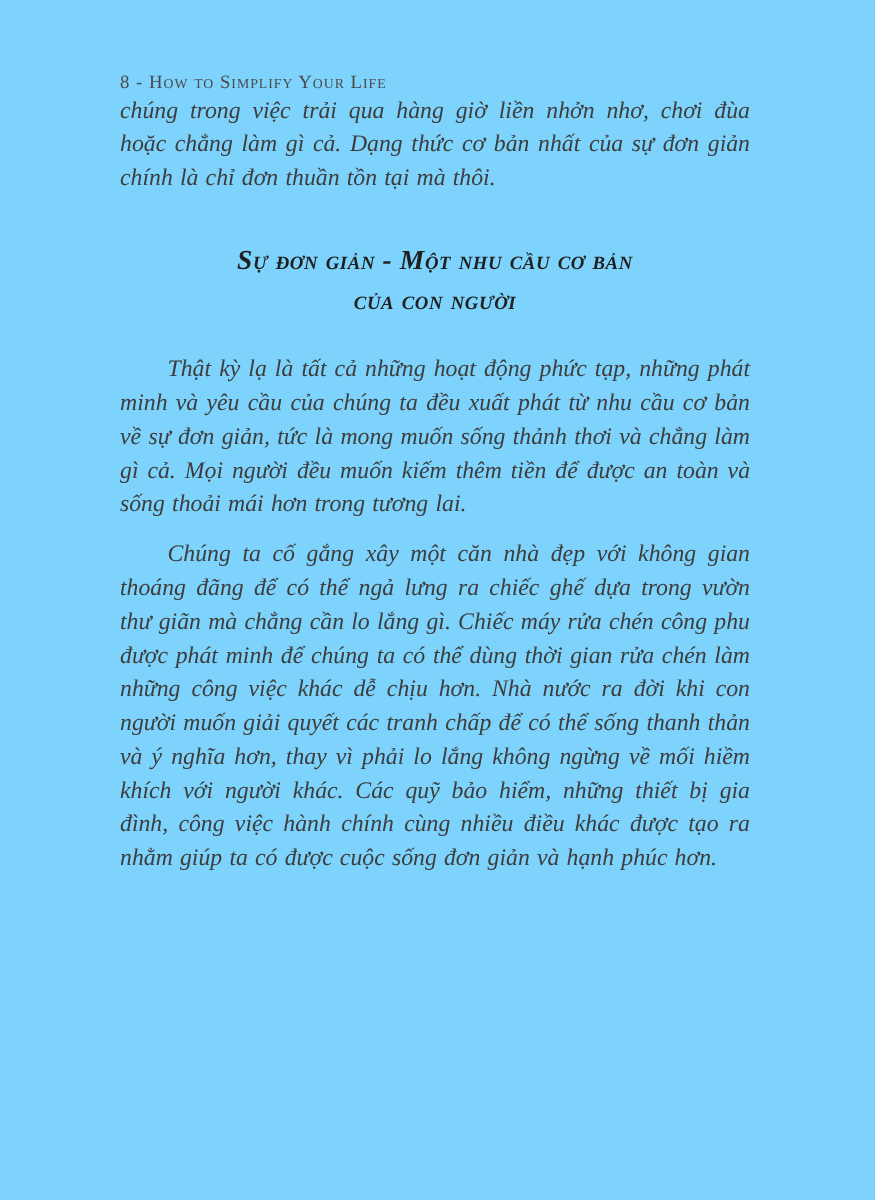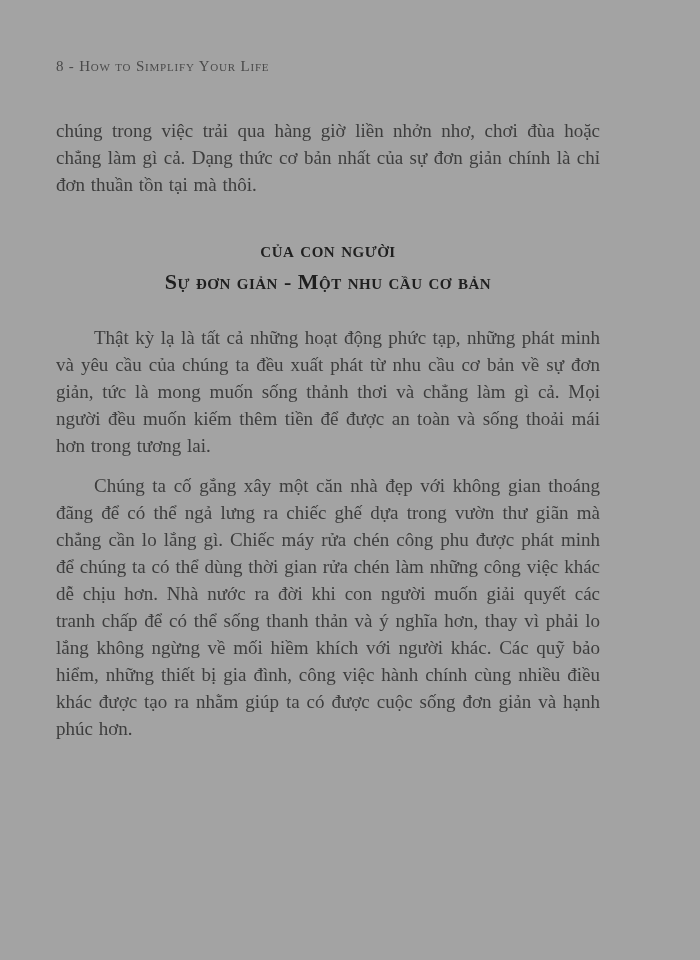--- a/index.html
+++ b/index.html
@@ -5,36 +5,36 @@
   html, body {
     margin: 0;
     padding: 0;
     background: #e9e9e9;
   }
   .page {
     position: relative;
     width: 700px;
     height: 960px;
     margin: 0 auto;
-    background: #a3a3a3;
+    background: #7dd3fc;
     box-sizing: border-box;
-    padding: 58px 100px 0 56px;
+    padding: 58px 100px 0 96px;
     font-family: "Liberation Serif", "DejaVu Serif", serif;
     color: #3d3d3d;
     overflow: hidden;
   }
   .running-header {
     font-size: 15px;
     font-variant: small-caps;
     letter-spacing: 0.8px;
     color: #4a4a4a;
     margin: 0 0 0 0;
   }
   .body-text {
-    margin-top: 42px;
+    font-style: italic;
   }
   .body-text p {
     margin: 0 0 13px 0;
     font-size: 19px;
     line-height: 27px;
     text-align: justify;
     color: #3d3d3d;
     word-spacing: 1px;
   }
   .body-text p.indented {
@@ -59,22 +59,22 @@
 
 <div class="page">
 
   <div class="running-header">8 - How to Simplify Your Life</div>
 
   <div class="body-text">
 
     <p>chúng trong việc trải qua hàng giờ liền nhởn nhơ, chơi đùa hoặc chẳng làm gì cả. Dạng thức cơ bản nhất của sự đơn giản chính là chỉ đơn thuần tồn tại mà thôi.</p>
 
     <h2 class="section-heading">
+      <span class="line">Sự đơn giản - Một nhu cầu cơ bản</span>
       <span class="line">của con người</span>
-      <span class="line">Sự đơn giản - Một nhu cầu cơ bản</span>
     </h2>
 
     <p class="indented">Thật kỳ lạ là tất cả những hoạt động phức tạp, những phát minh và yêu cầu của chúng ta đều xuất phát từ nhu cầu cơ bản về sự đơn giản, tức là mong muốn sống thảnh thơi và chẳng làm gì cả. Mọi người đều muốn kiếm thêm tiền để được an toàn và sống thoải mái hơn trong tương lai.</p>
 
     <p class="indented">Chúng ta cố gắng xây một căn nhà đẹp với không gian thoáng đãng để có thể ngả lưng ra chiếc ghế dựa trong vườn thư giãn mà chẳng cần lo lắng gì. Chiếc máy rửa chén công phu được phát minh để chúng ta có thể dùng thời gian rửa chén làm những công việc khác dễ chịu hơn. Nhà nước ra đời khi con người muốn giải quyết các tranh chấp để có thể sống thanh thản và ý nghĩa hơn, thay vì phải lo lắng không ngừng về mối hiềm khích với người khác. Các quỹ bảo hiểm, những thiết bị gia đình, công việc hành chính cùng nhiều điều khác được tạo ra nhằm giúp ta có được cuộc sống đơn giản và hạnh phúc hơn.</p>
 
 
   </div>
 
 </div>

